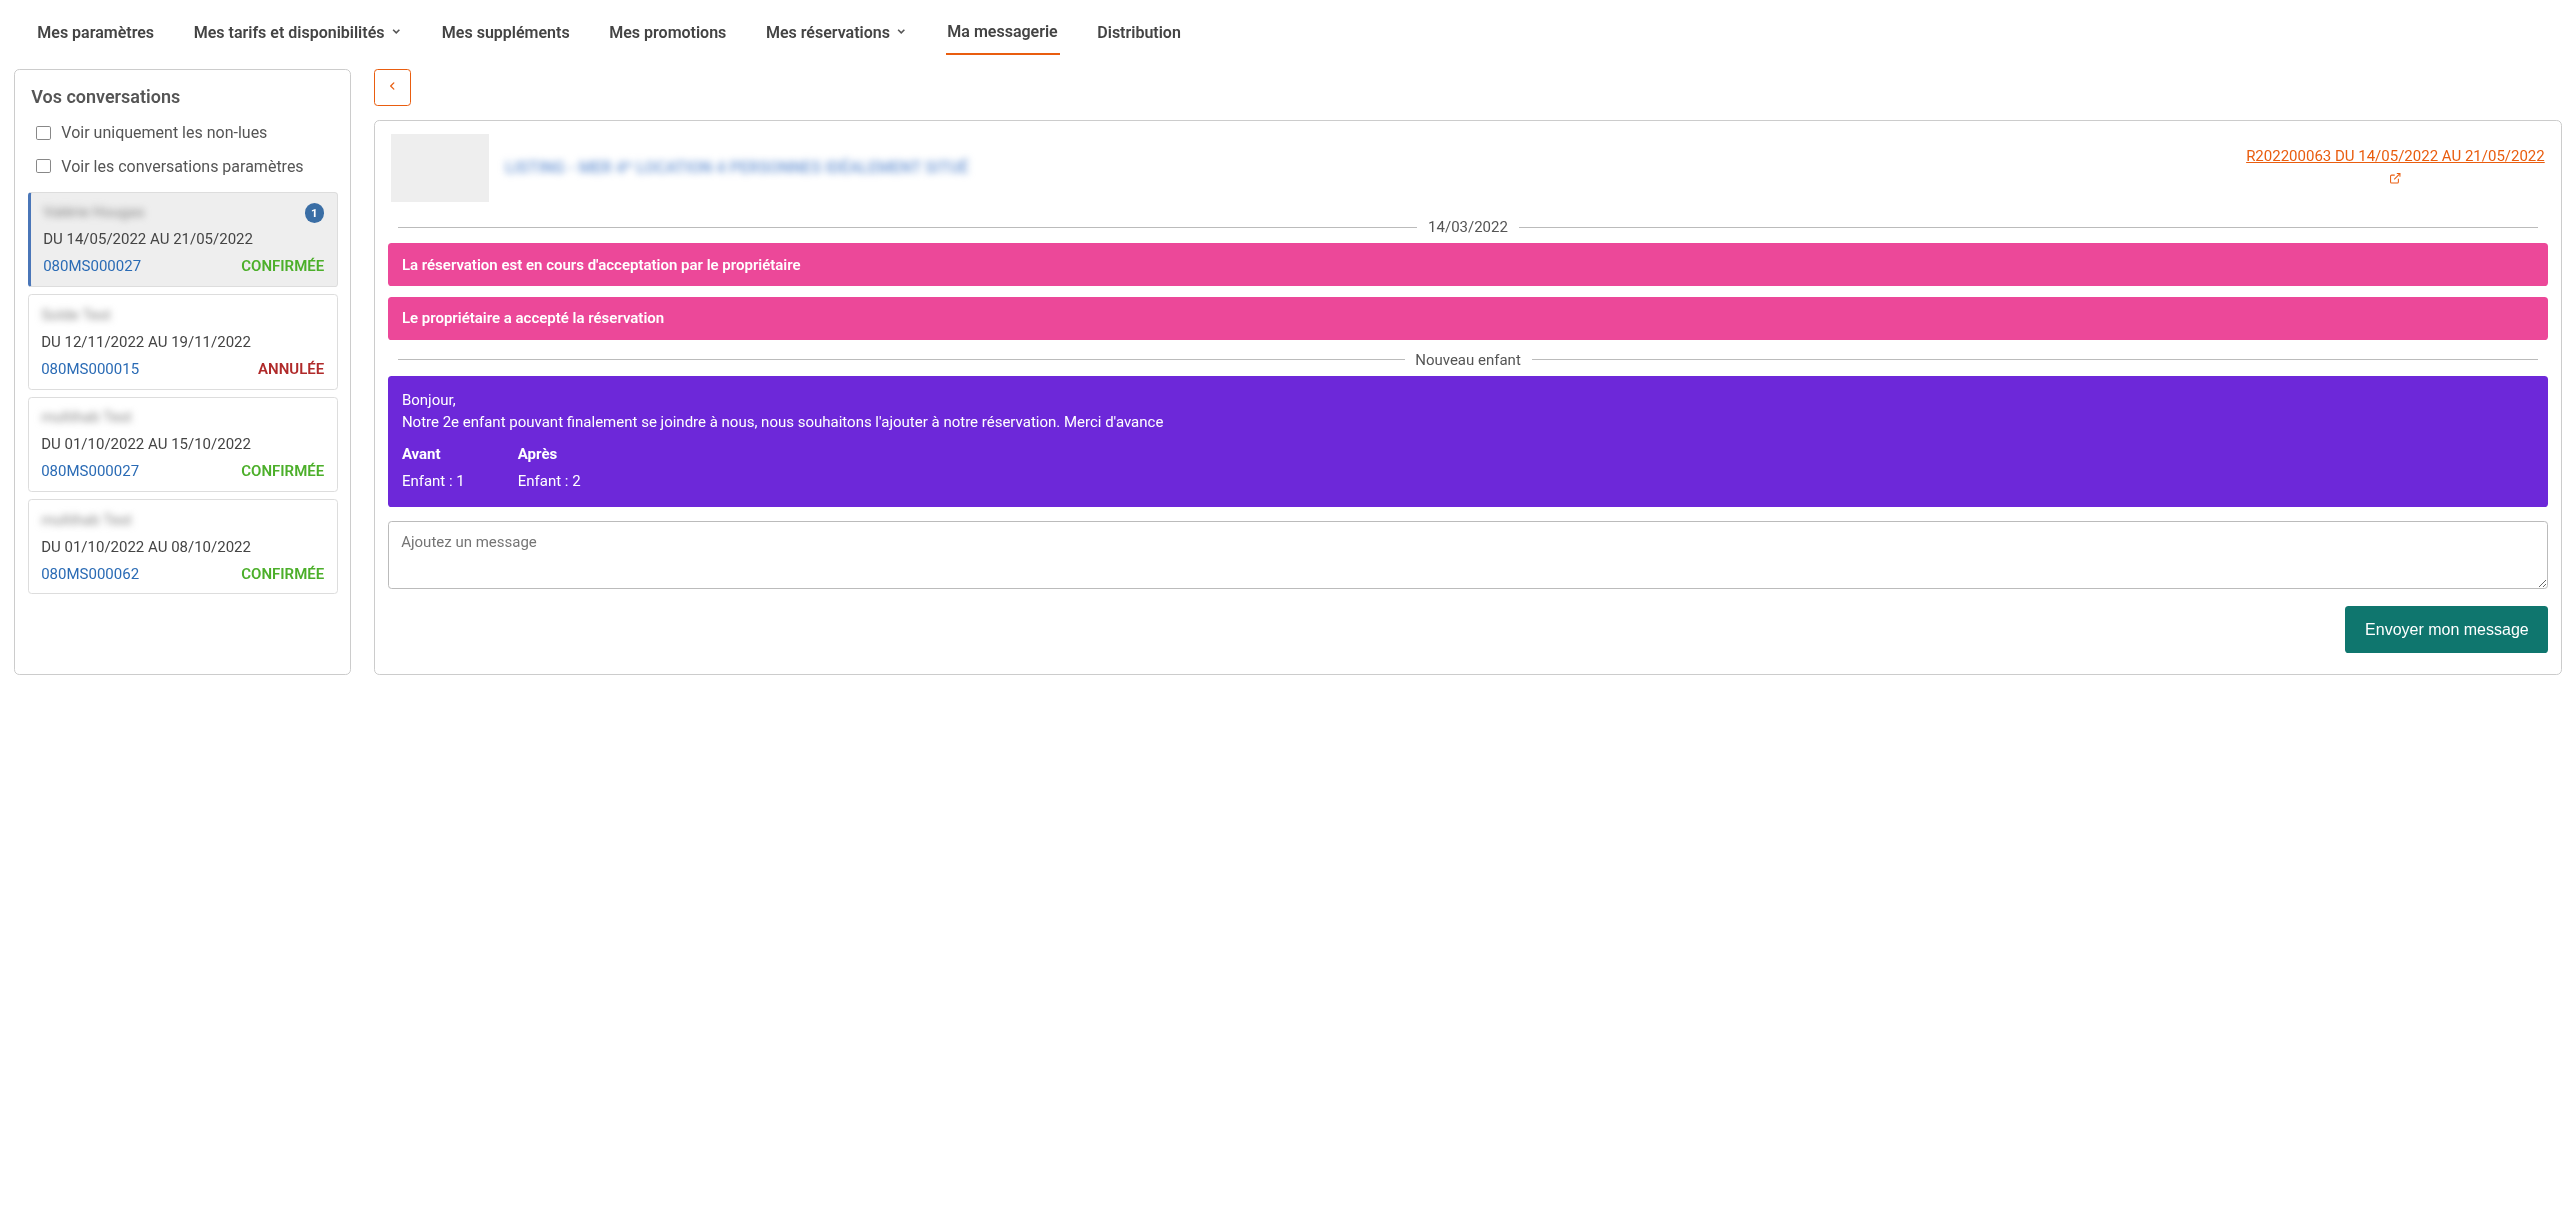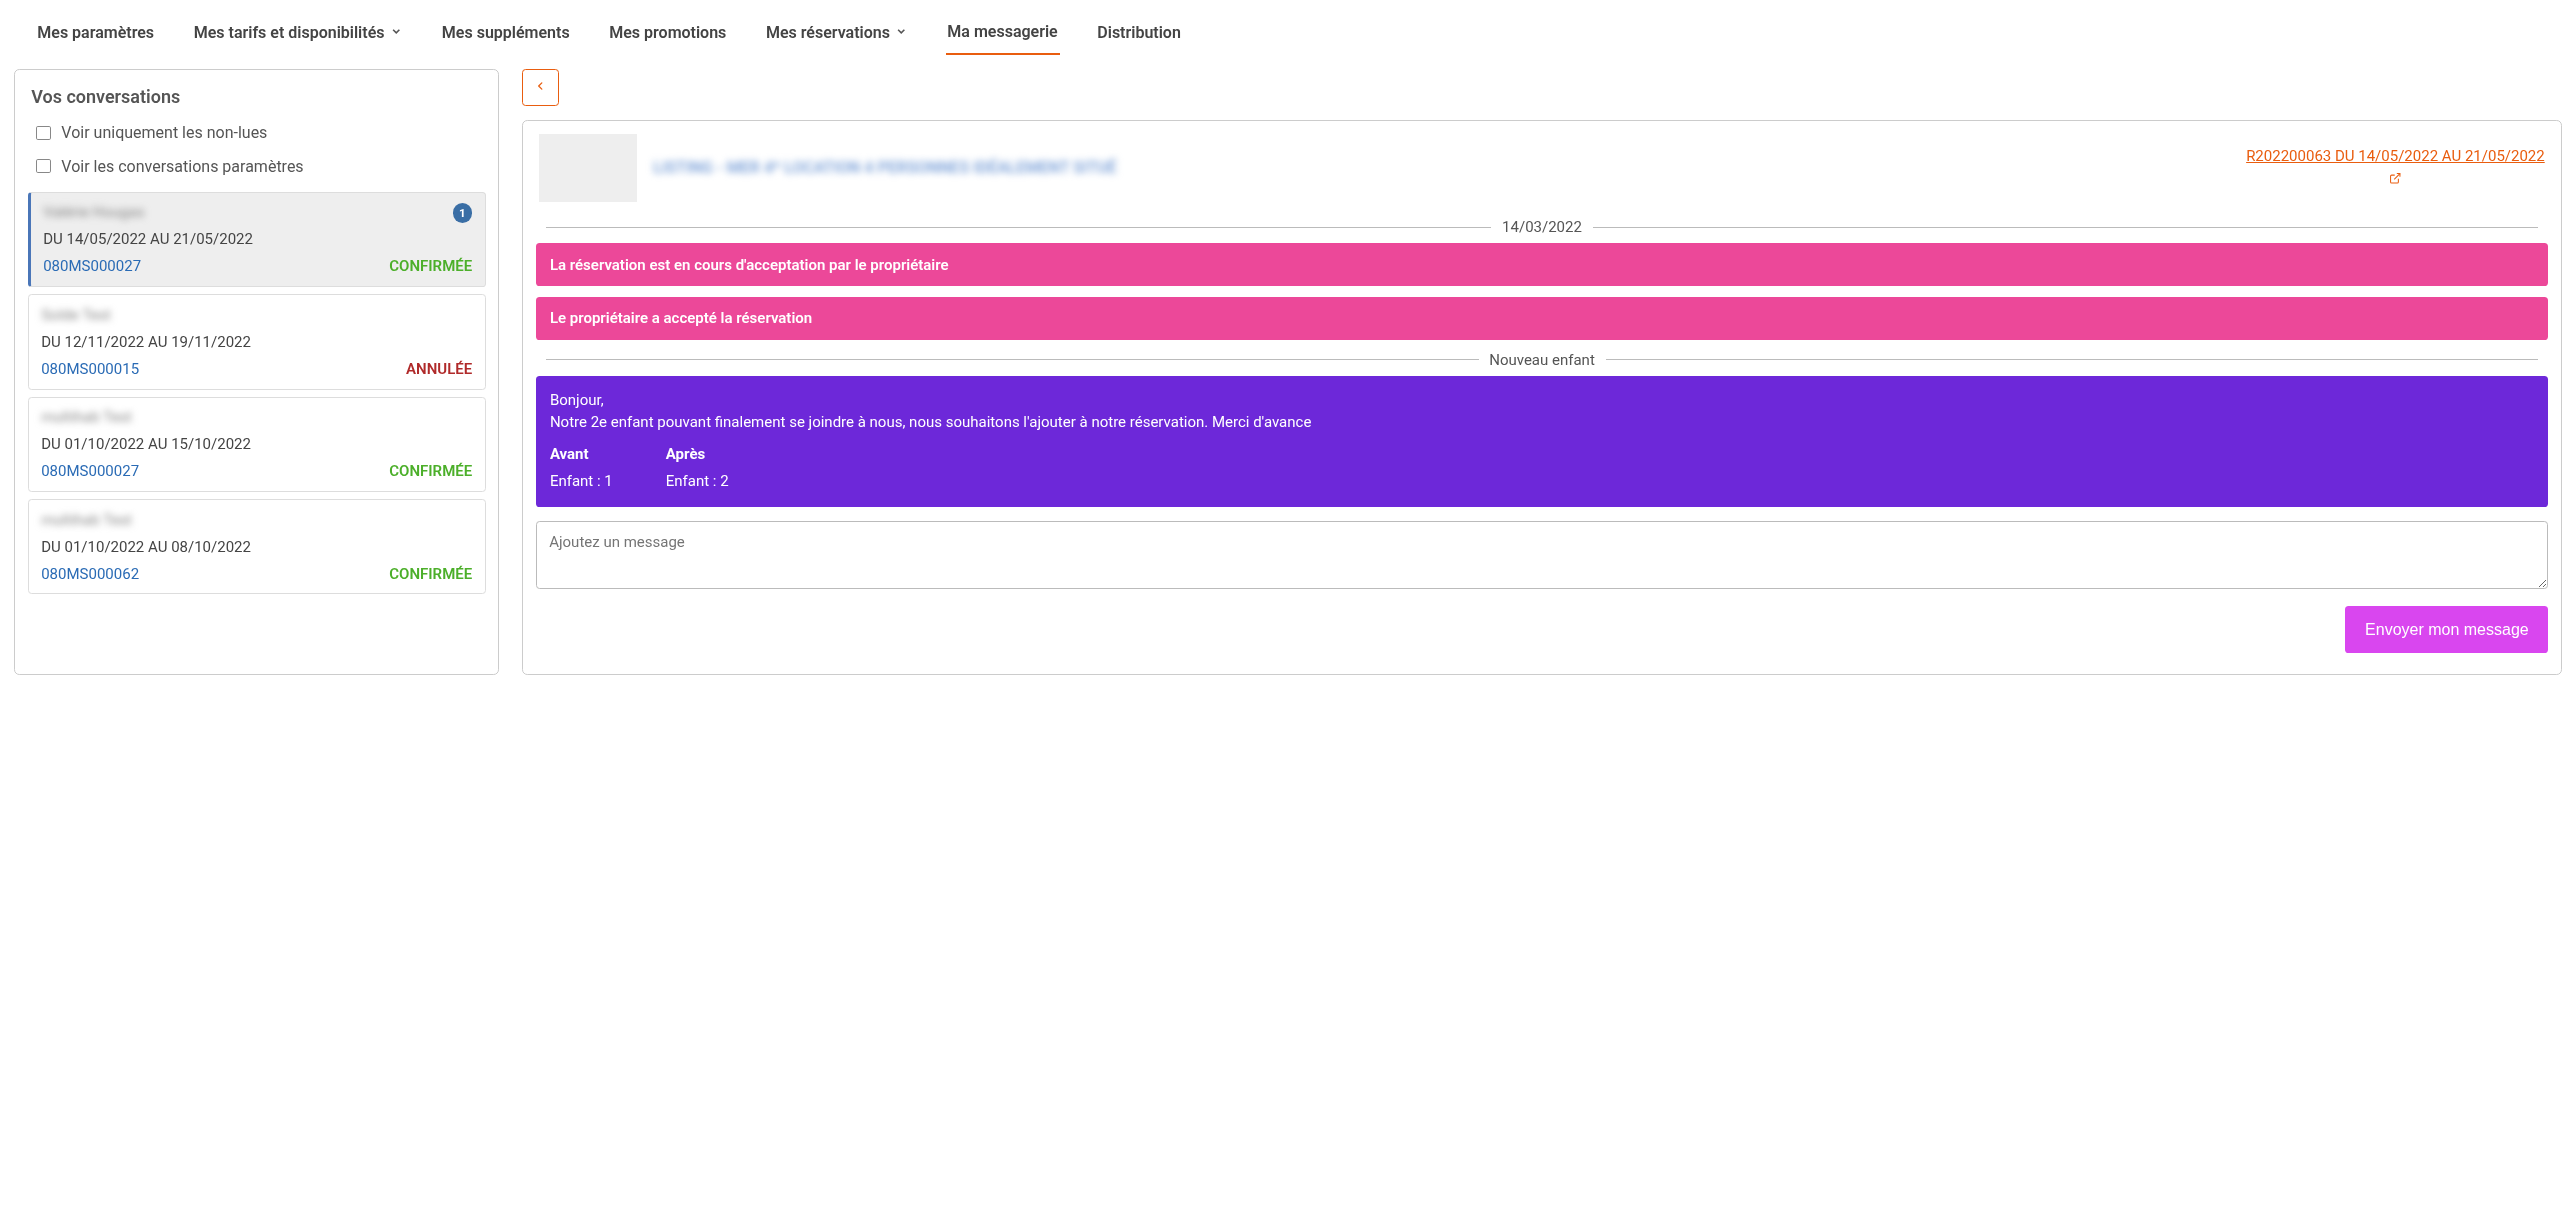--- a/index.html
+++ b/index.html
@@ -29,21 +29,21 @@
   }
   .tab.active {
     color: #444;
     border-bottom: 2.7px solid #e95d0f;
   }
   .chev { display:inline-block; }
   .chev svg { width:12.5px; height:12.5px; }
   
   .main { display: flex; gap: 23px; margin-top: 14.2px; }
   .sidebar {
-    width: 485px;
+    width: 337px;
     border: 0.9px solid #ccc;
     border-radius: 5.3px;
     padding: 16px 0 21.3px;
     background: #fff;
   }
   .sidebar-title {
     font-size: 18px;
     font-weight: 600;
     color: #555;
     padding: 0 16px 9px;
@@ -129,21 +129,21 @@
   .bluemsg .colhdr { font-weight:700; margin-bottom:5.3px; }
   .compose {
     width:100%; resize:both;
     border:0.9px solid #bbb; border-radius:3.6px;
     padding:10.7px 12.5px; font-size:15px; color:#555;
     min-height:68px; margin-top:14.2px;
     font-family:inherit;
   }
   .sendrow { display:flex; justify-content:flex-end; margin-top:14.2px; }
   .sendbtn {
-    background:#d946ef; color:#fff; border:none;
+    background:#0f766e; color:#fff; border:none;
     padding:14.2px 19.6px; font-size:16px; border-radius:3.6px; cursor:pointer;
   }
 </style>
 </head>
 <body>
 
 <div class="container">
 
   <nav class="topnav">
     <div class="tab">

